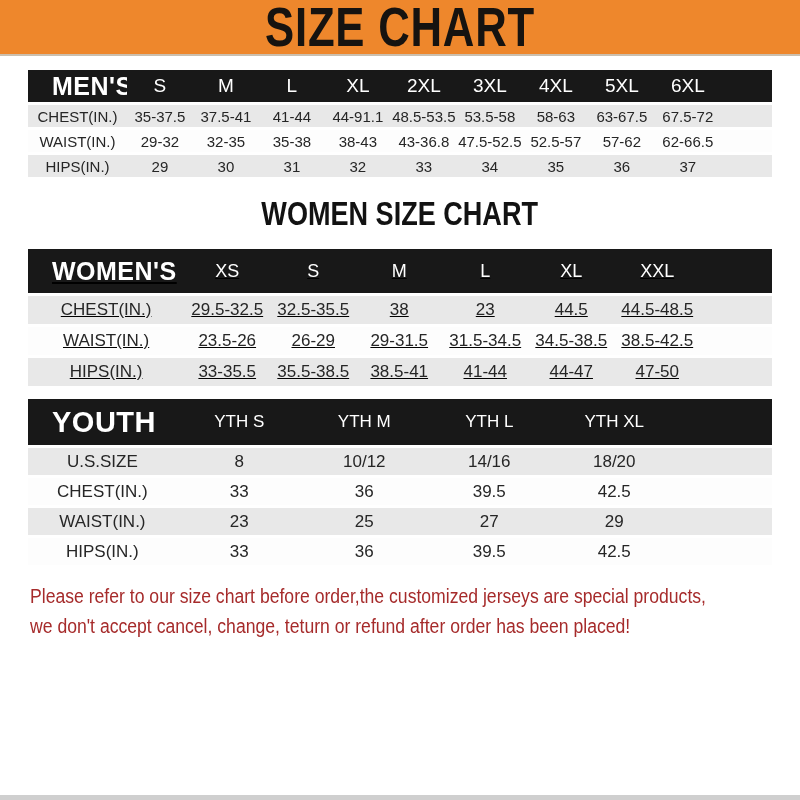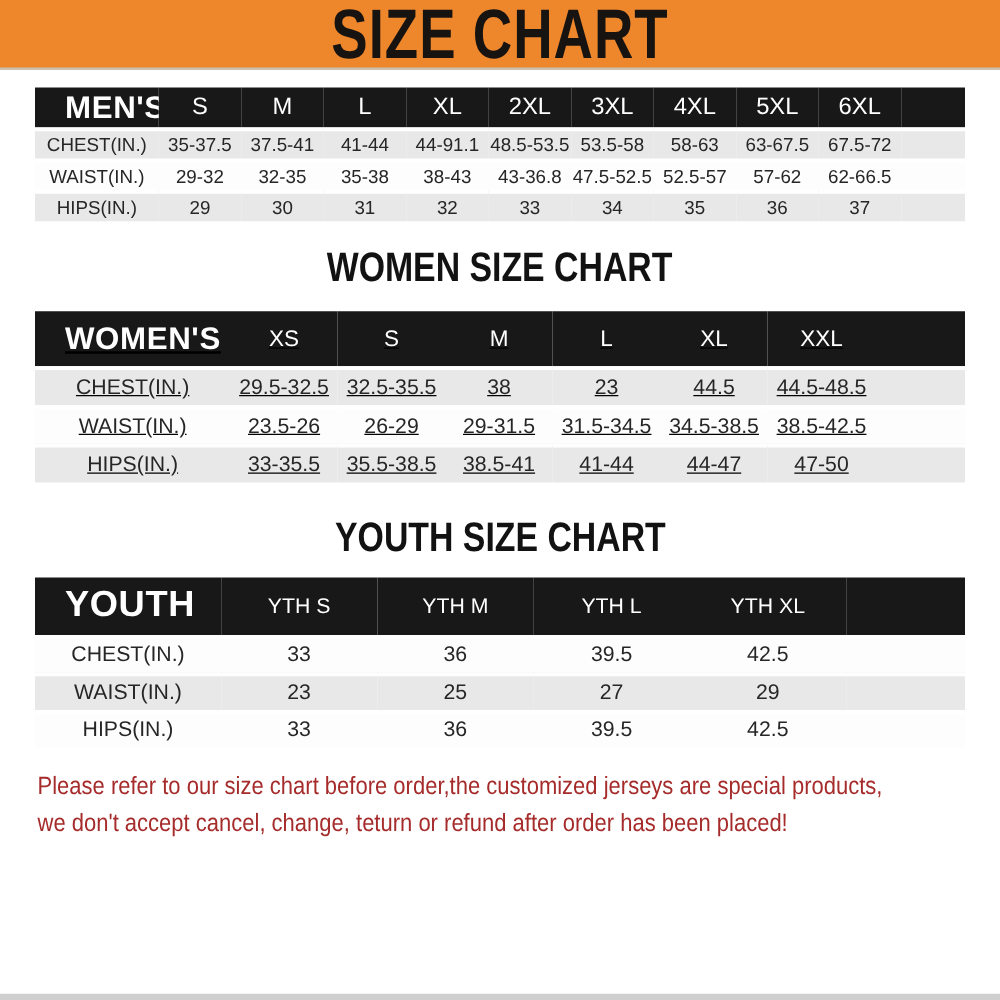--- a/index.html
+++ b/index.html
@@ -234,41 +234,48 @@
             <td class="val">38.5-41</td>
             <td class="val">41-44</td>
             <td class="val">44-47</td>
             <td class="val">47-50</td>
             <td class="val"></td>
           </tr>
         </tbody>
       </table>
     </section>
     <section class="chart-section youth">
-      <h2 class="section-heading"><span class="heading-text">YOUTH SIZE CHART</span></h2>
       <table class="size-table t-youth">
         <colgroup>
           <col style="width: 20%;">
           <col style="width: 16.8%;">
           <col style="width: 16.8%;">
           <col style="width: 16.8%;">
           <col style="width: 16.8%;">
           <col>
         </colgroup>
         <thead>
           <tr class="header-row">
             <th class="header-label">YOUTH</th>
             <th class="col-head">YTH S</th>
             <th class="col-head">YTH M</th>
             <th class="col-head">YTH L</th>
             <th class="col-head">YTH XL</th>
             <th class="col-head"></th>
           </tr>
         </thead>
         <tbody>
+          <tr class="data-row alt">
+            <td class="row-label">U.S.SIZE</td>
+            <td class="val">8</td>
+            <td class="val">10/12</td>
+            <td class="val">14/16</td>
+            <td class="val">18/20</td>
+            <td class="val"></td>
+          </tr>
           <tr class="data-row">
             <td class="row-label">CHEST(IN.)</td>
             <td class="val">33</td>
             <td class="val">36</td>
             <td class="val">39.5</td>
             <td class="val">42.5</td>
             <td class="val"></td>
           </tr>
           <tr class="data-row alt">
             <td class="row-label">WAIST(IN.)</td>

